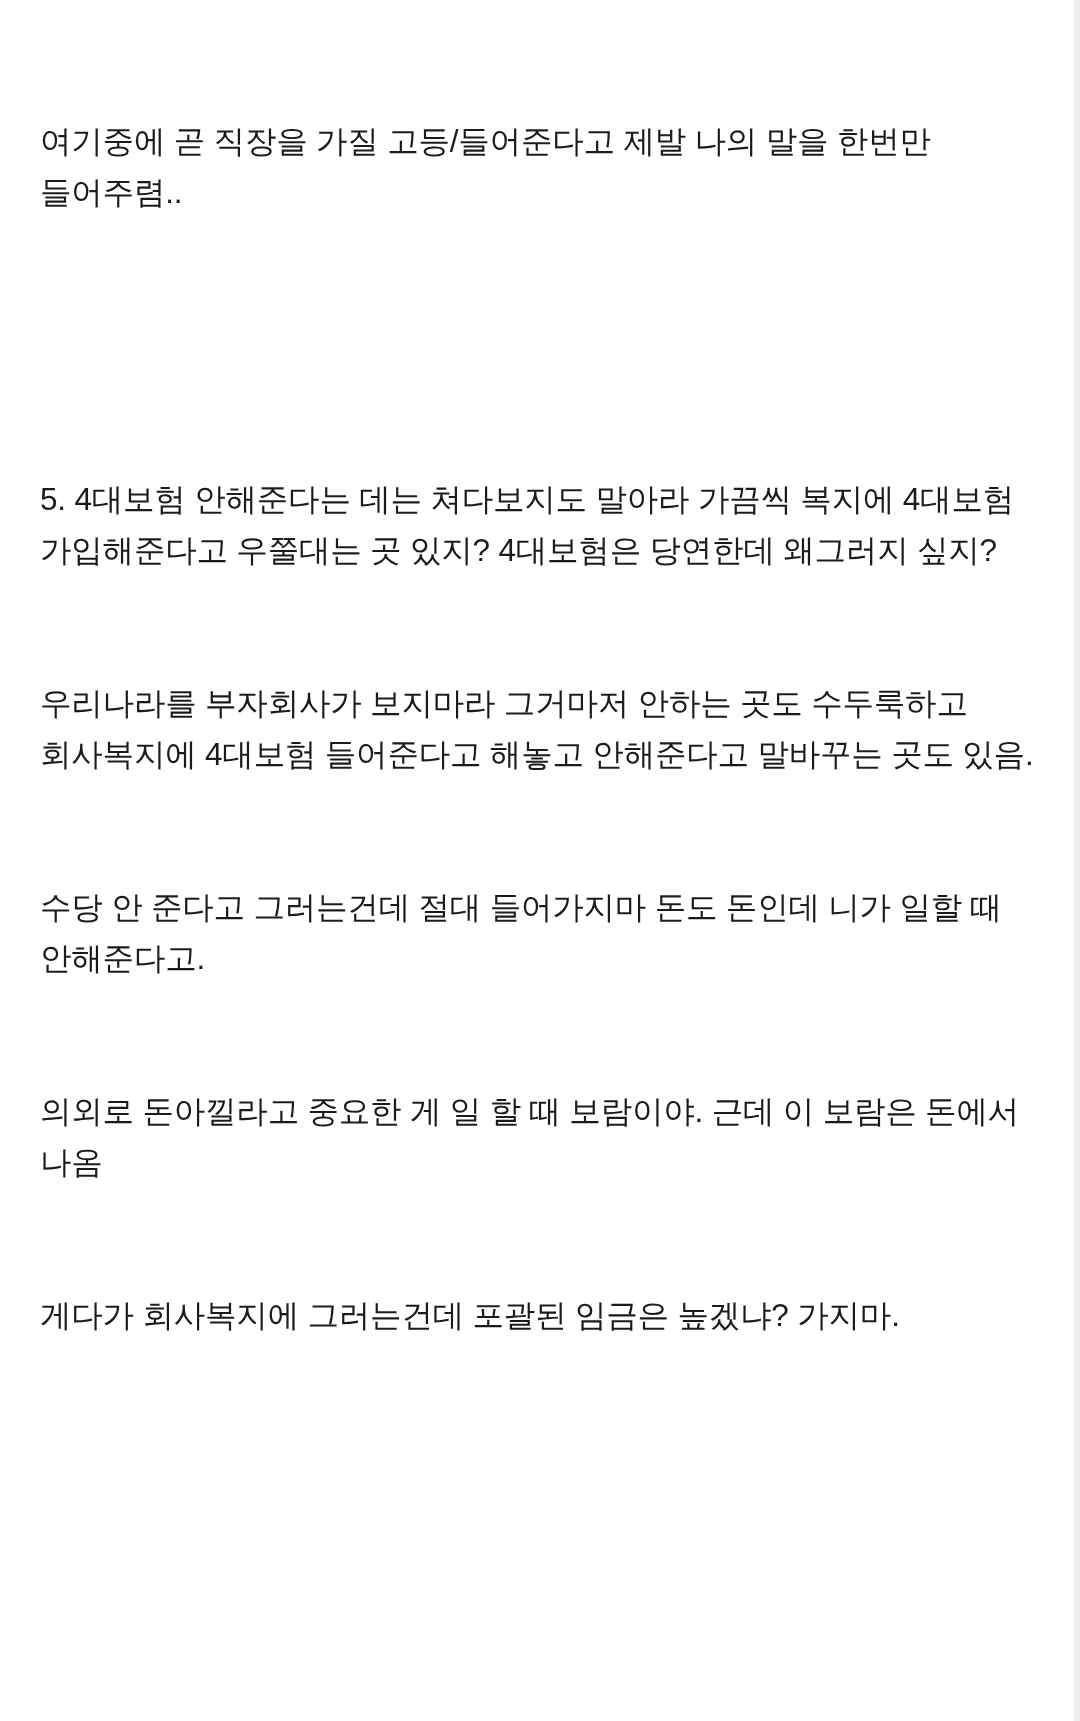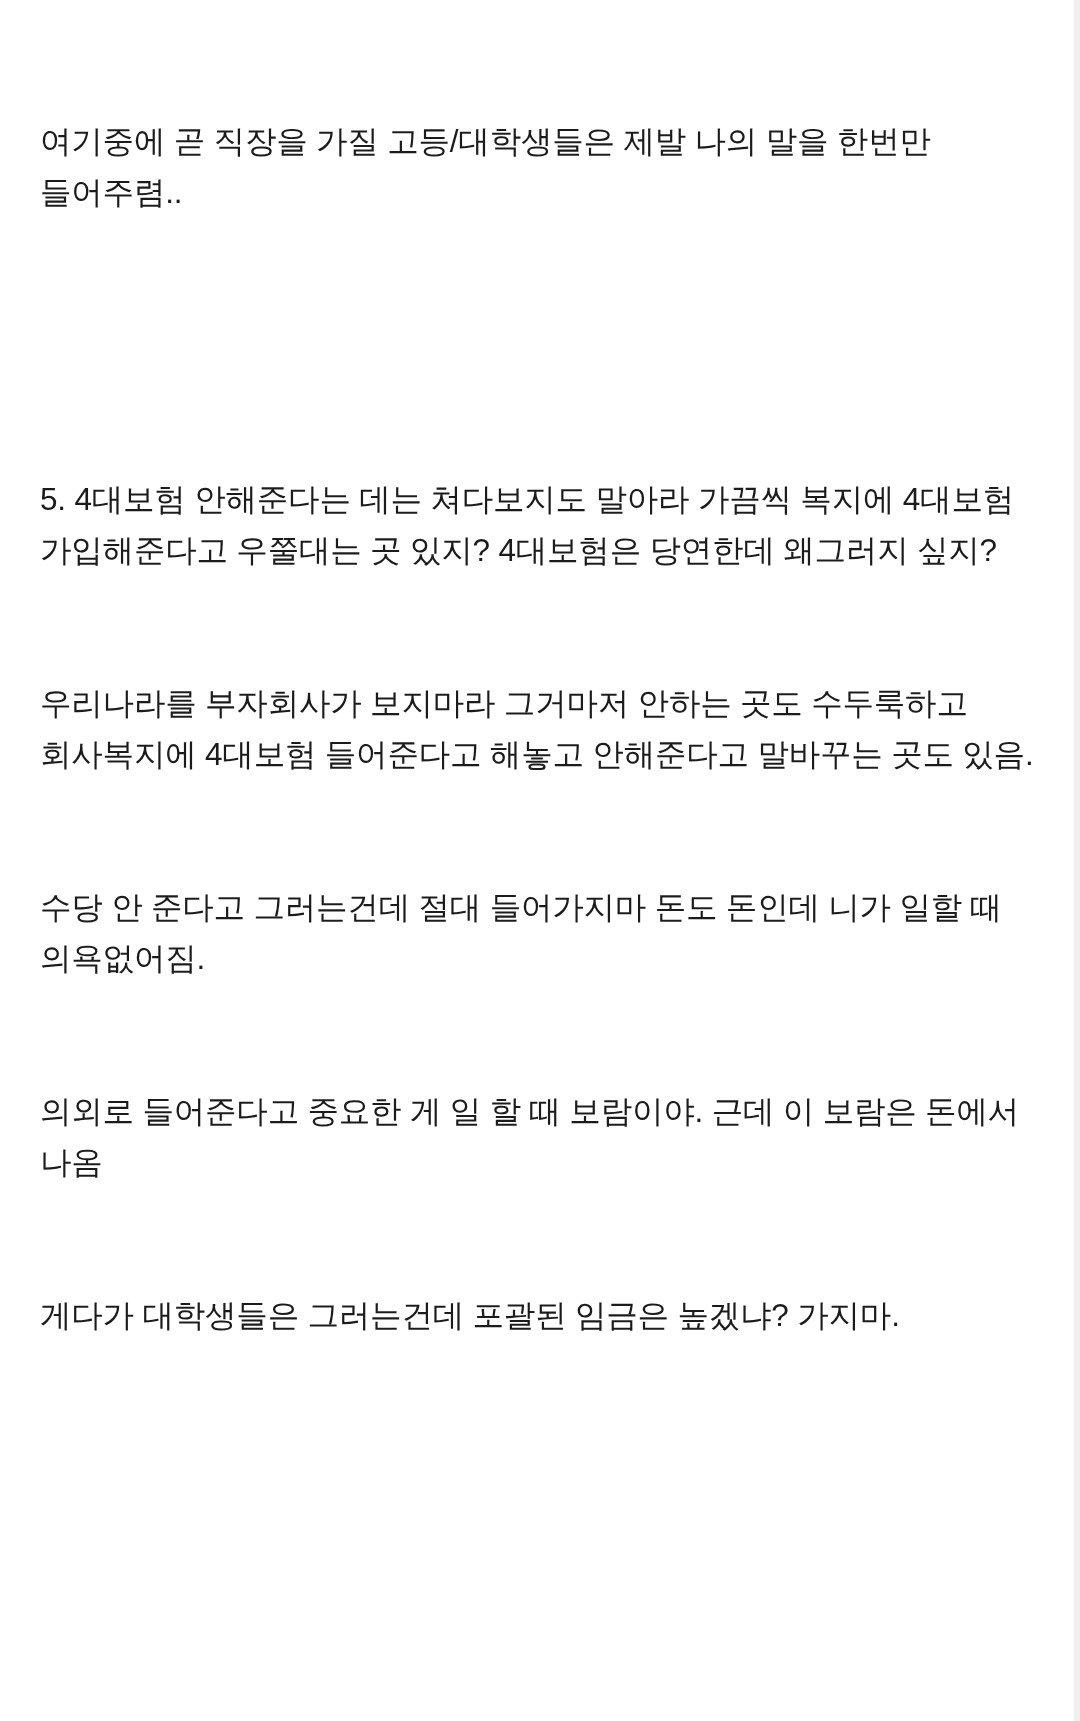--- a/index.html
+++ b/index.html
@@ -46,27 +46,27 @@
   }
 </style>
 </head>
 <body>
 
 <div class="page">
 
   <div class="side-rule"></div>
 
   <div class="post-body">
-    <p class="para">여기중에 곧 직장을 가질 고등/대학생들은 제발 나의 말을 한번만 들어주렴..</p>
+    <p class="para">여기중에 곧 직장을 가질 고등/들어준다고 제발 나의 말을 한번만 들어주렴..</p>
     <div class="spacer"></div>
     <p class="para">5. 4대보험 안해준다는 데는 쳐다보지도 말아라 가끔씩 복지에 4대보험 가입해준다고 우쭐대는 곳 있지? 4대보험은 당연한데 왜그러지 싶지?</p>
     <p class="para">우리나라를 부자회사가 보지마라 그거마저 안하는 곳도 수두룩하고 회사복지에 4대보험 들어준다고 해놓고 안해준다고 말바꾸는 곳도 있음.</p>
-    <p class="para">수당 안 준다고 그러는건데 절대 들어가지마 돈도 돈인데 니가 일할 때 의욕없어짐.</p>
-    <p class="para">의외로 들어준다고 중요한 게 일 할 때 보람이야. 근데 이 보람은 돈에서 나옴</p>
-    <p class="para">게다가 대학생들은 그러는건데 포괄된 임금은 높겠냐? 가지마.</p>
+    <p class="para">수당 안 준다고 그러는건데 절대 들어가지마 돈도 돈인데 니가 일할 때 안해준다고.</p>
+    <p class="para">의외로 돈아낄라고 중요한 게 일 할 때 보람이야. 근데 이 보람은 돈에서 나옴</p>
+    <p class="para">게다가 회사복지에 그러는건데 포괄된 임금은 높겠냐? 가지마.</p>
     
     
     
     
     
     
     
   </div>
 
 </div>

